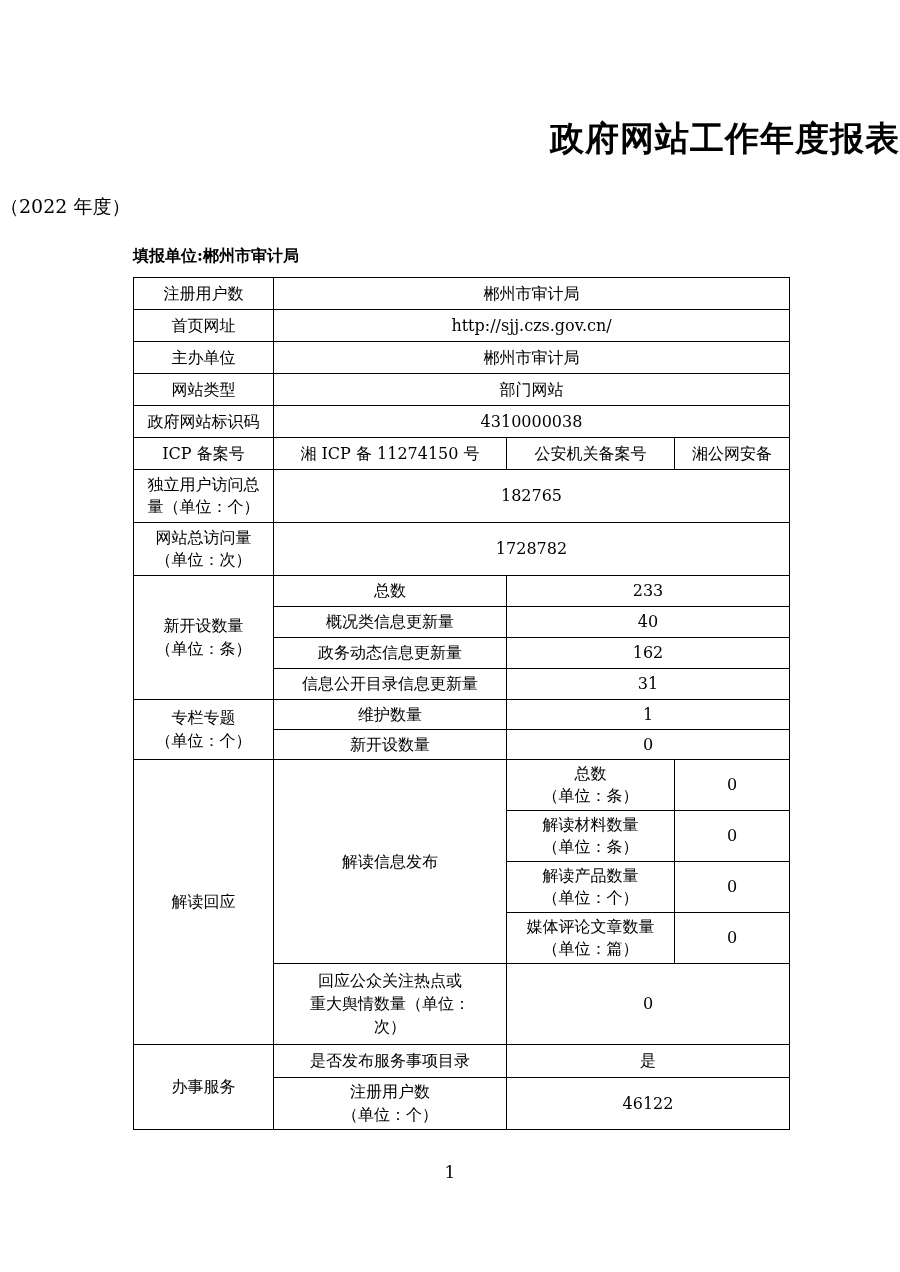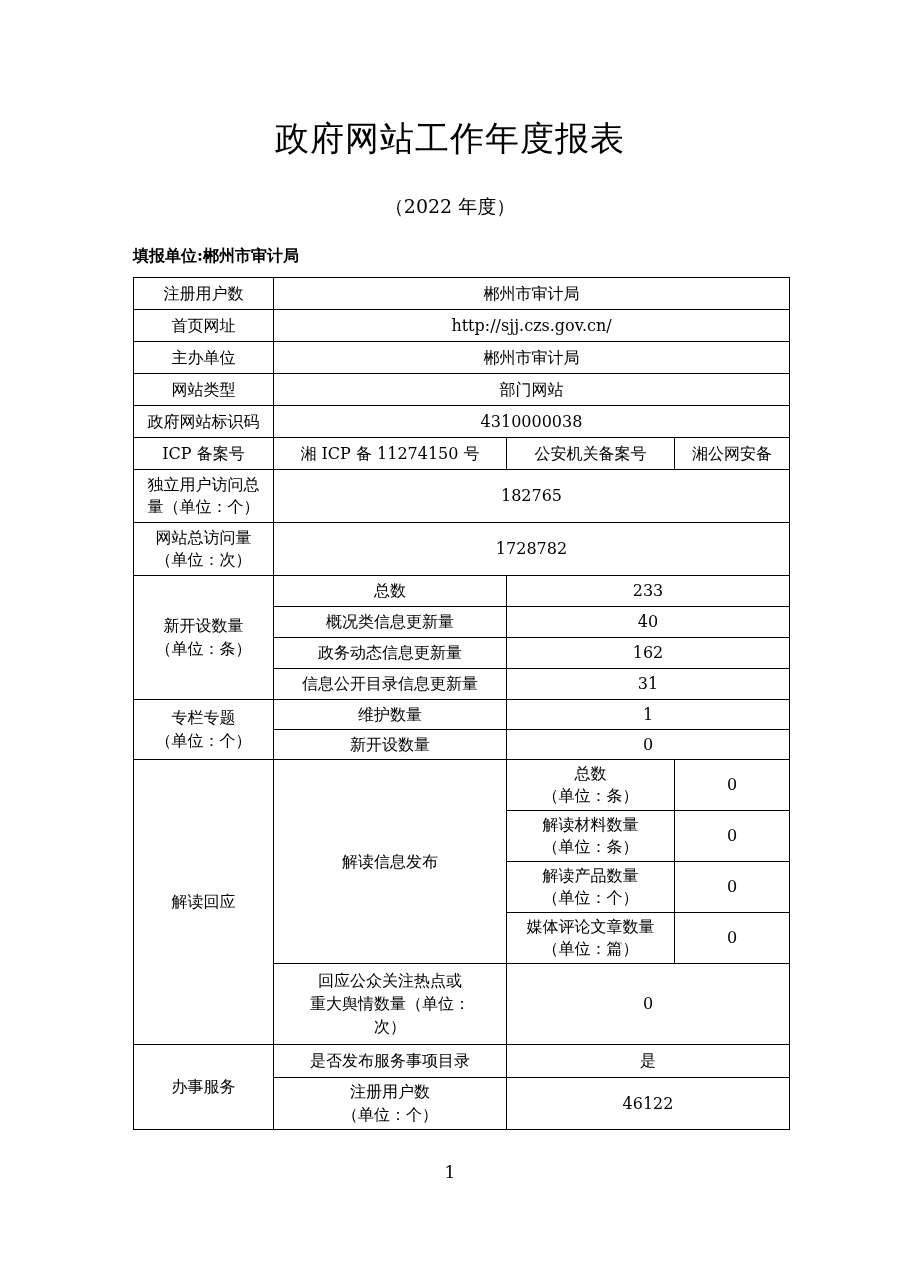--- a/index.html
+++ b/index.html
@@ -8,30 +8,29 @@
     width:900px;height:1272px;
     margin:0 auto;
     background:#ffffff;
     font-family:"DejaVu Serif","Liberation Serif",serif;
     color:#000;
     overflow:hidden;
   }
   .title{
     margin:0;
     padding-top:120px;
-    text-align:center;
+    text-align:right;
     font-family:"Liberation Sans","DejaVu Sans",sans-serif;
-    font-weight:normal;
+    font-weight:bold;
     font-size:34px;
     line-height:1.1;
     letter-spacing:1px;
   }
   .subtitle{
     margin-top:38px;
-    text-align:center;
     font-size:19px;
     line-height:1.2;
   }
   .reporting-unit{
     margin:28px 0 12px 133px;
     font-weight:bold;
     font-size:16px;
     line-height:1.2;
   }
   table.report{

